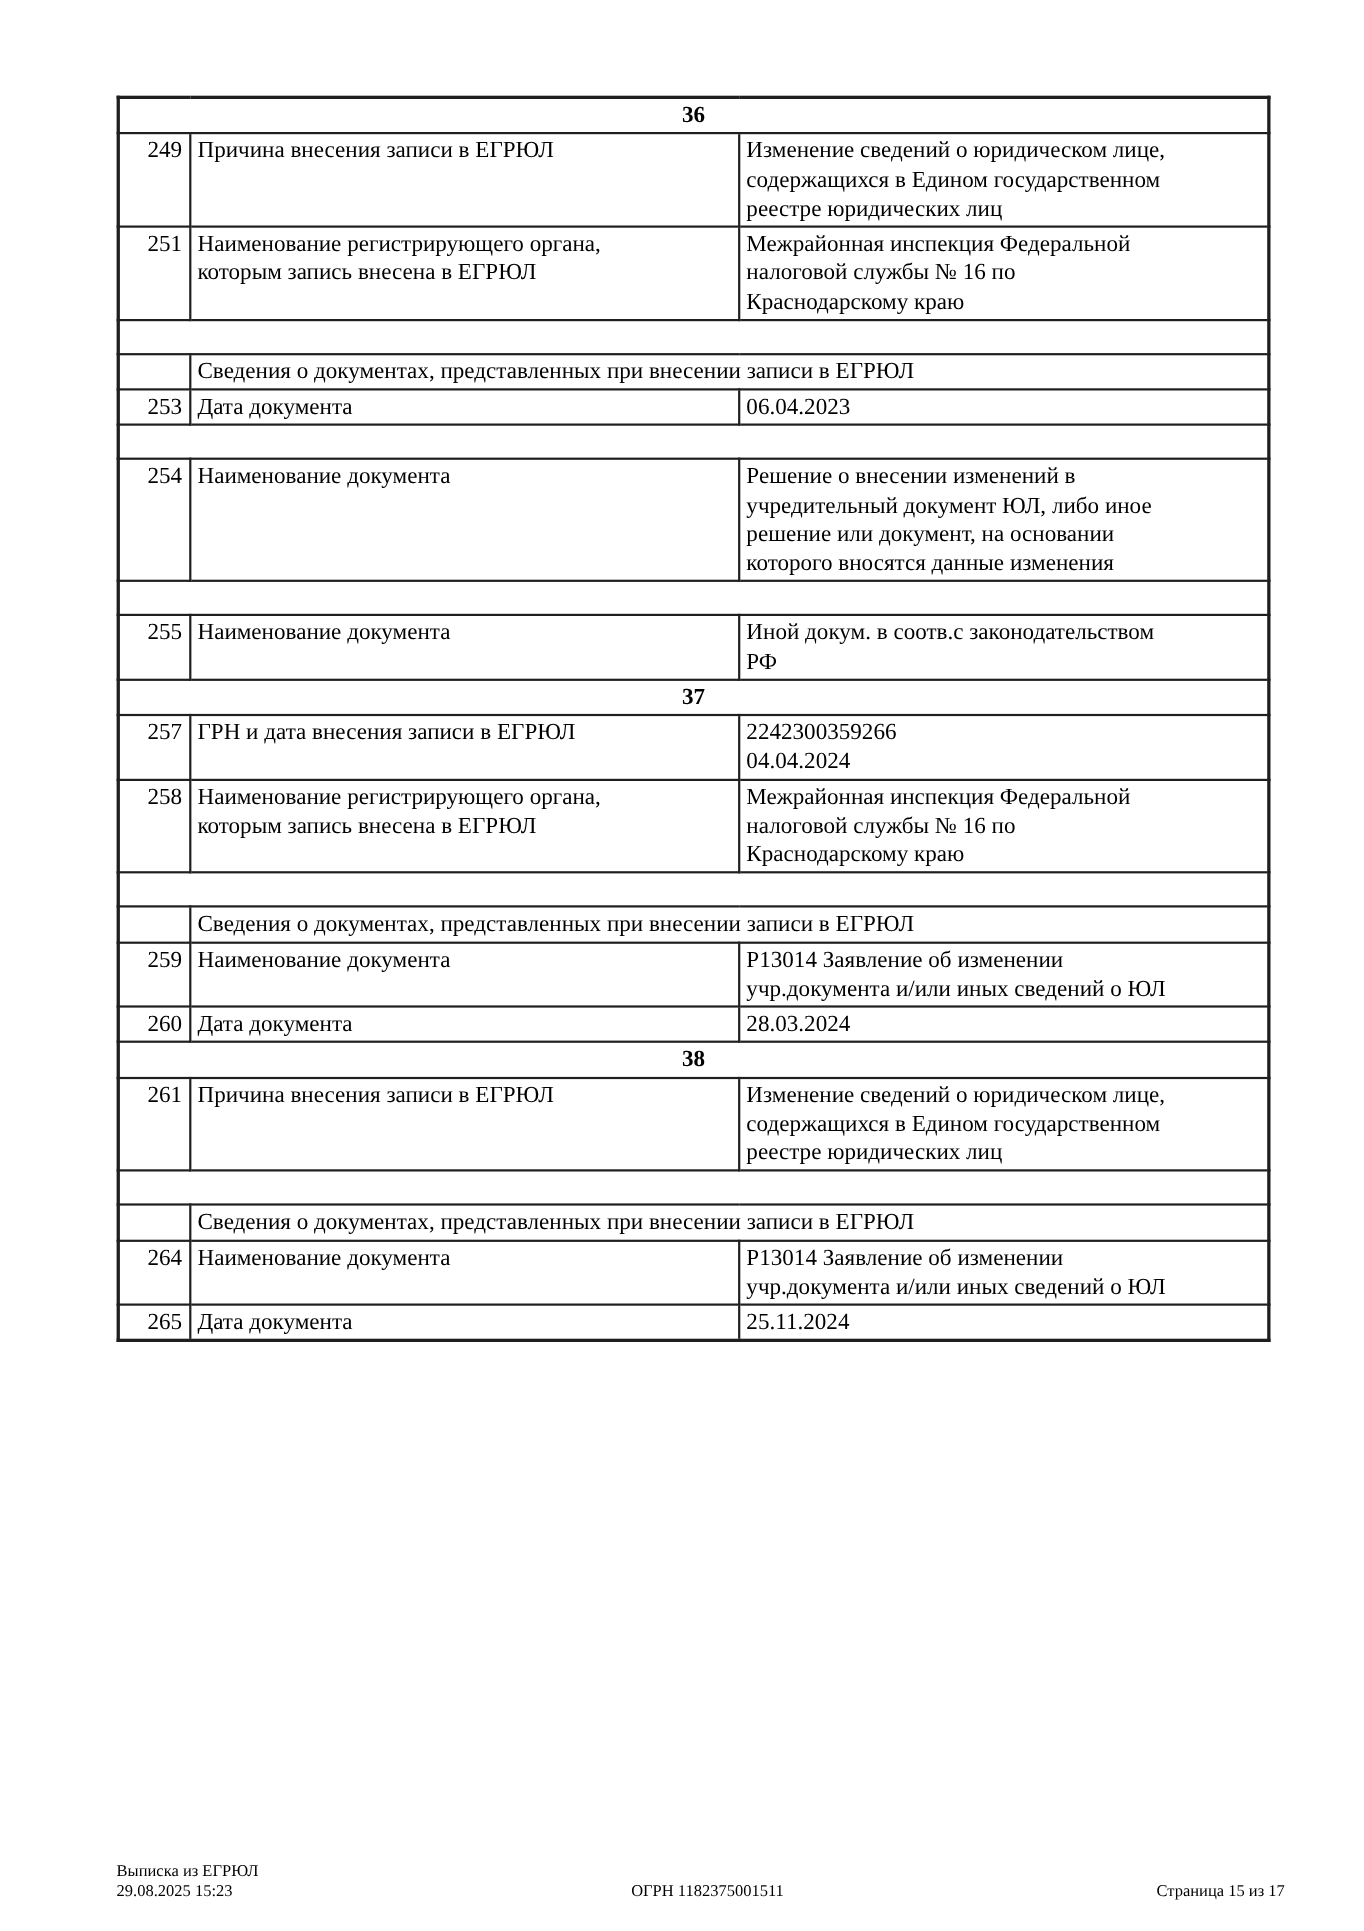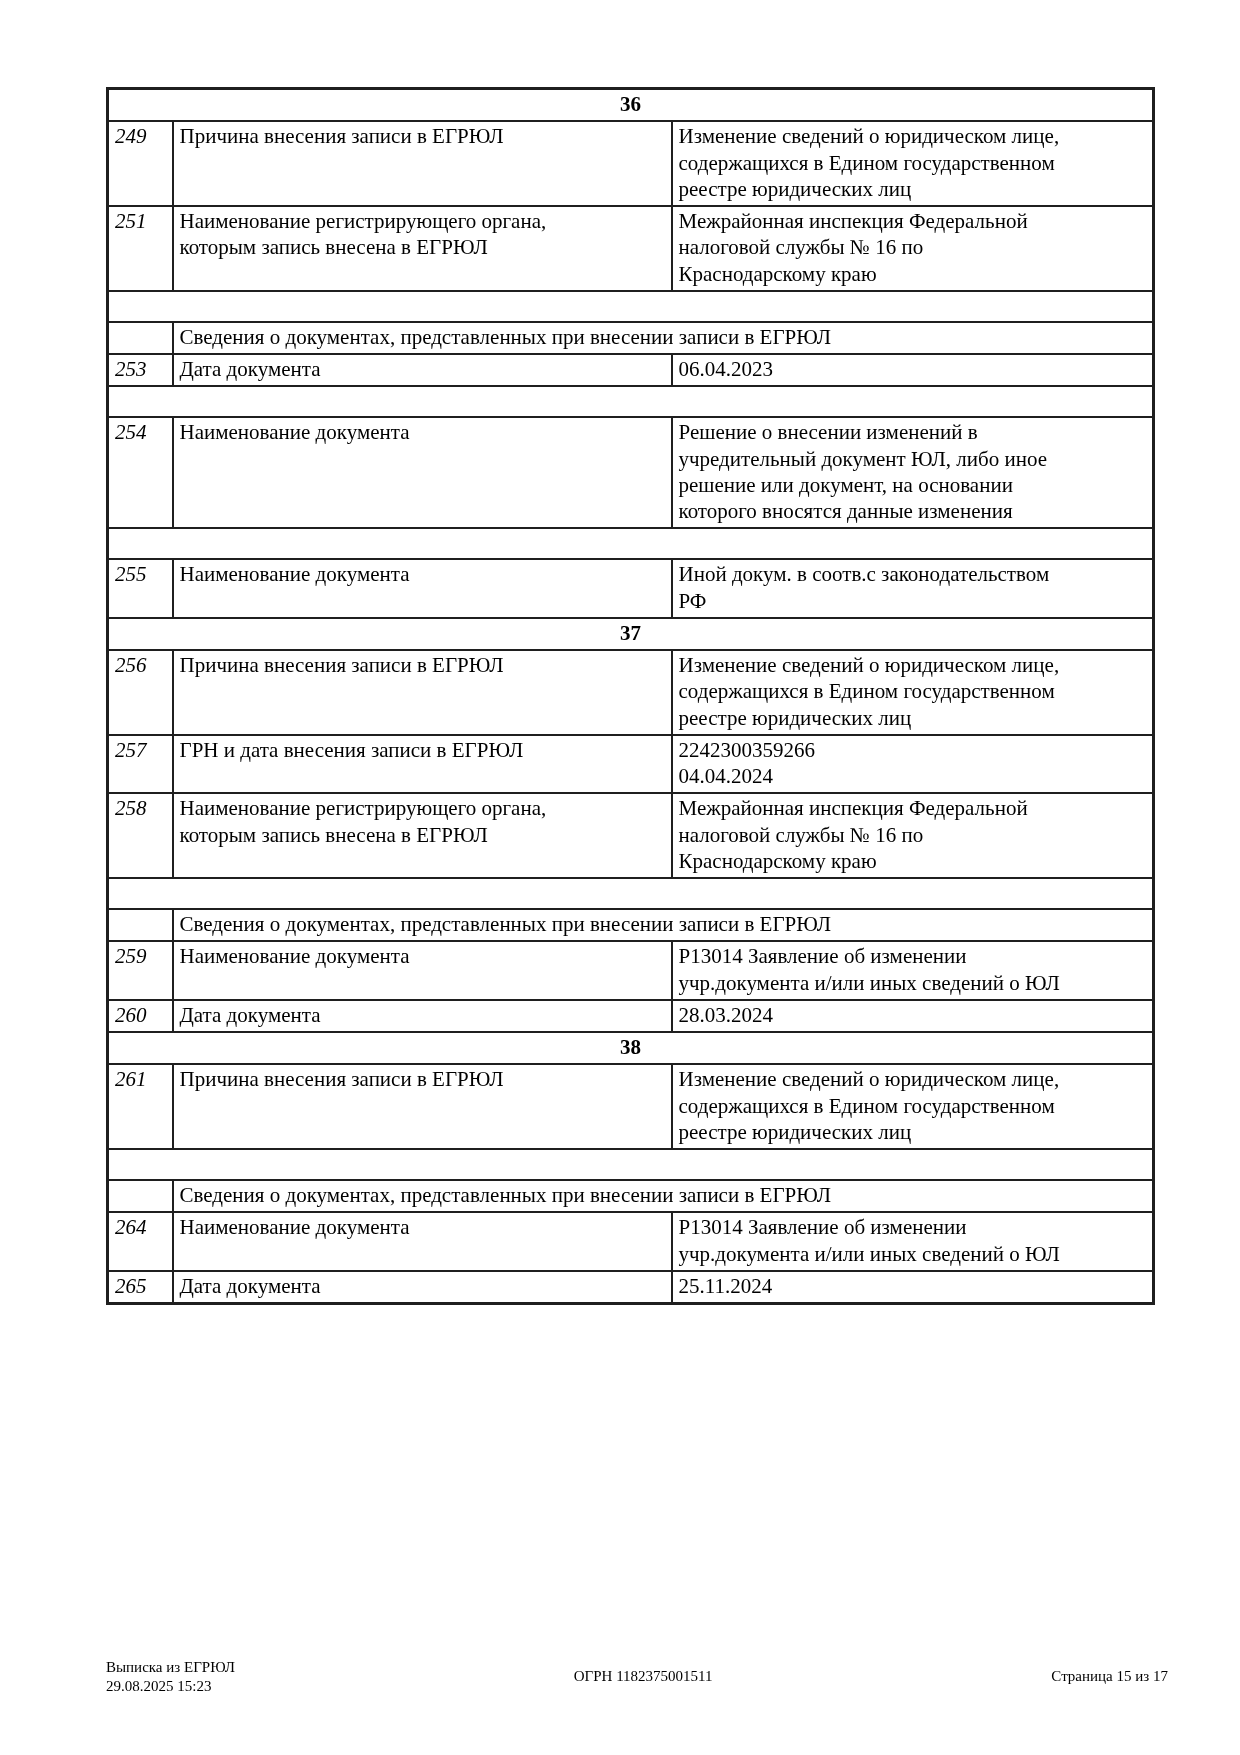--- a/index.html
+++ b/index.html
@@ -22,38 +22,38 @@
   }
   table.egrul td {
     border: 2px solid #1f1f1f;
     vertical-align: top;
     font-size: 21px;
     line-height: 1.25;
     padding: 1px 6px 3px 6px;
     white-space: pre-line;
     overflow: hidden;
   }
-  td.num-cell  { text-align: left; padding-left: 2px; padding-right: 2px; font-style: italic; }
+  td.num-cell  { text-align: right; padding-left: 2px; padding-right: 2px; }
   td.section-cell {
     text-align: center;
     font-weight: bold;
     height: 32px;
     white-space: normal;
   }
   td.subheader-cell { height: 31px; }
   td.empty-cell { height: 31px; }
 
   .footer {
     position: absolute;
     left: 106px;
-    top: 1658px;
+    top: 1692px;
     width: 1062px;
     display: flex;
     justify-content: space-between;
-    align-items: center;
+    align-items: flex-end;
     font-size: 15px;
     line-height: 1.25;
   }
   .footer-left  { text-align: left; }
   .footer-center{ text-align: center; }
   .footer-right { text-align: right; }
 </style>
 </head>
 <body>
 
@@ -110,27 +110,20 @@
           <td class="empty-cell" colspan="3"></td>
         </tr>
         <tr>
           <td class="num-cell">255</td>
           <td class="name-cell">Наименование документа</td>
           <td class="value-cell">Иной докум. в соотв.с законодательством
 РФ</td>
         </tr>
         <tr>
           <td class="section-cell" colspan="3">37</td>
-        </tr>
-        <tr>
-          <td class="num-cell">256</td>
-          <td class="name-cell">Причина внесения записи в ЕГРЮЛ</td>
-          <td class="value-cell">Изменение сведений о юридическом лице,
-содержащихся в Едином государственном
-реестре юридических лиц</td>
         </tr>
         <tr>
           <td class="num-cell">257</td>
           <td class="name-cell">ГРН и дата внесения записи в ЕГРЮЛ</td>
           <td class="value-cell">2242300359266
 04.04.2024</td>
         </tr>
         <tr>
           <td class="num-cell">258</td>
           <td class="name-cell">Наименование регистрирующего органа,

